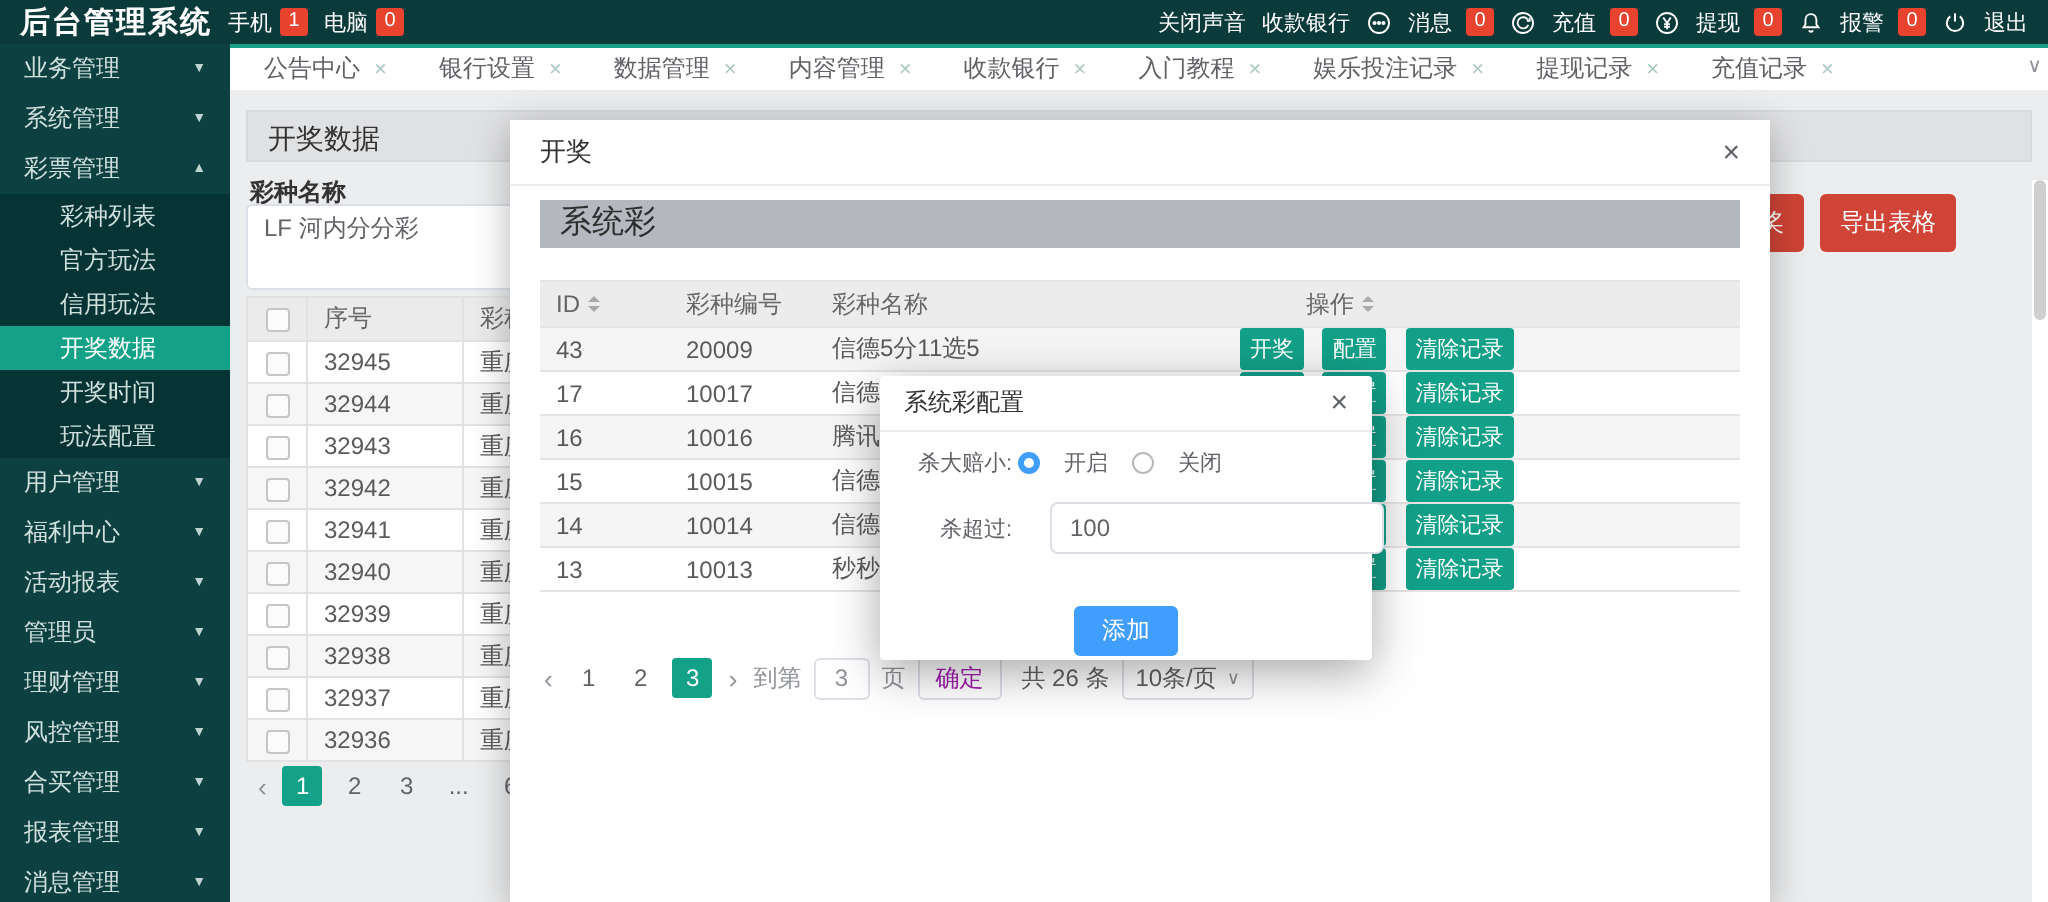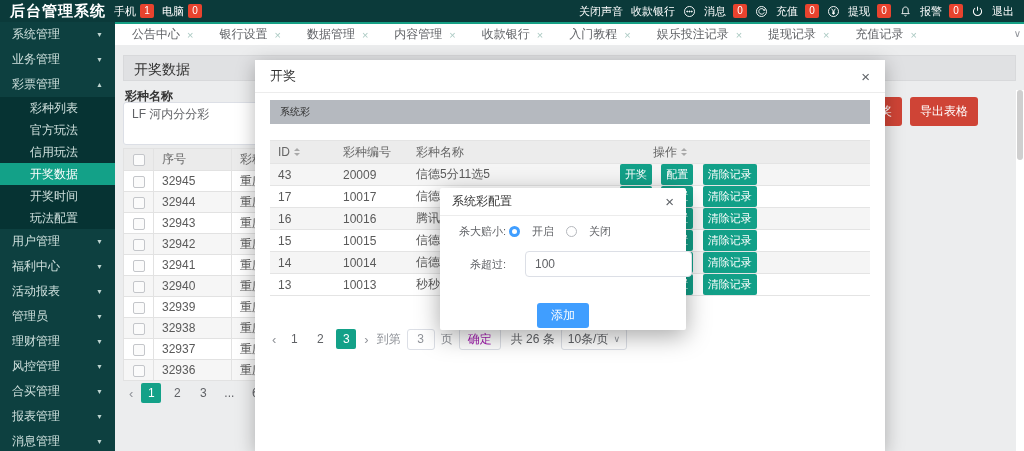--- a/index.html
+++ b/index.html
@@ -54,21 +54,21 @@
   .main-pagination { position:absolute; top:338px; left:12px; }
   .pg { min-width:20px; height:20px; line-height:20px; text-align:center; cursor:pointer; color:#606266; }
   .pg.active { background:#13a188; color:#fff; border-radius:2px; }
   .pg-nav { font-size:13px; color:#909399; cursor:pointer; padding:0 2px; }
   .jump-label { color:#909399; }
 
   
   .modal { position:absolute; left:255px; top:60px; width:630px; height:391px; background:#fff; box-shadow:0 4px 18px rgba(0,0,0,.28); z-index:10; }
   .modal-header { height:33px; border-bottom:1px solid #ececec; display:flex; align-items:center; padding:0 15px; font-size:13px; color:#333; }
   .modal-close { margin-left:auto; color:#5f6368; font-size:15px; cursor:pointer; line-height:1; }
-  .section-bar { position:absolute; top:40px; left:15px; right:15px; height:24px; line-height:24px; background:#b5b9bf; padding:0 10px; font-size:10px; color:#2e2e2e; }
+  .section-bar { position:absolute; top:40px; left:15px; right:15px; height:24px; line-height:24px; background:#b5b9bf; padding:0 10px; font-size:16px; color:#2e2e2e; }
   .modal-table { position:absolute; top:80px; left:15px; width:600px; font-size:12px; background:#fff; }
   .modal-table th, .modal-table td { border-bottom:1px solid #e4e4e4; height:21px; padding:0 8px; text-align:left; font-weight:normal; color:#5a5a5a; }
   .modal-table th { background:#ececec; height:23px; color:#666; border-top:1px solid #e4e4e4; }
   .mcol-id { width:65px; } .mcol-code { width:73px; } .mcol-name { width:137px; }
   .mcol-op { padding-left:108px !important; }
   .modal-table tr:nth-child(odd):not(.r0) td { background:#f5f5f5; }
   .op-cell { padding-left:75px !important; white-space:nowrap; }
   .btn-teal { background:#12a088; color:#fff; font-size:11px; padding:3px 5px; border-radius:2px; border:none; margin-right:6px; cursor:pointer; }
   .sort { display:inline-flex; flex-direction:column; margin-left:4px; vertical-align:middle; }
   .sort i { display:block; width:0; height:0; border:3px solid transparent; }
@@ -163,25 +163,25 @@
       </svg>
     </span>
     <span class="hr-item">退出</span>
   </div>
 </div>
 
 <div class="sidebar">
   <div>
 
   <div class="side-item top">
+      <span>业务管理</span>
+      <span class="arrow">▼</span>
+    </div>
+      <div class="side-item top">
       <span>系统管理</span>
-      <span class="arrow">▼</span>
-    </div>
-      <div class="side-item top">
-      <span>业务管理</span>
       <span class="arrow">▼</span>
     </div>
       <div class="side-item top">
       <span>彩票管理</span>
       <span class="arrow">▲</span>
     </div>
       <div class="side-item sub">
       <span>彩种列表</span>
       <span class="arrow"></span>
     </div>

